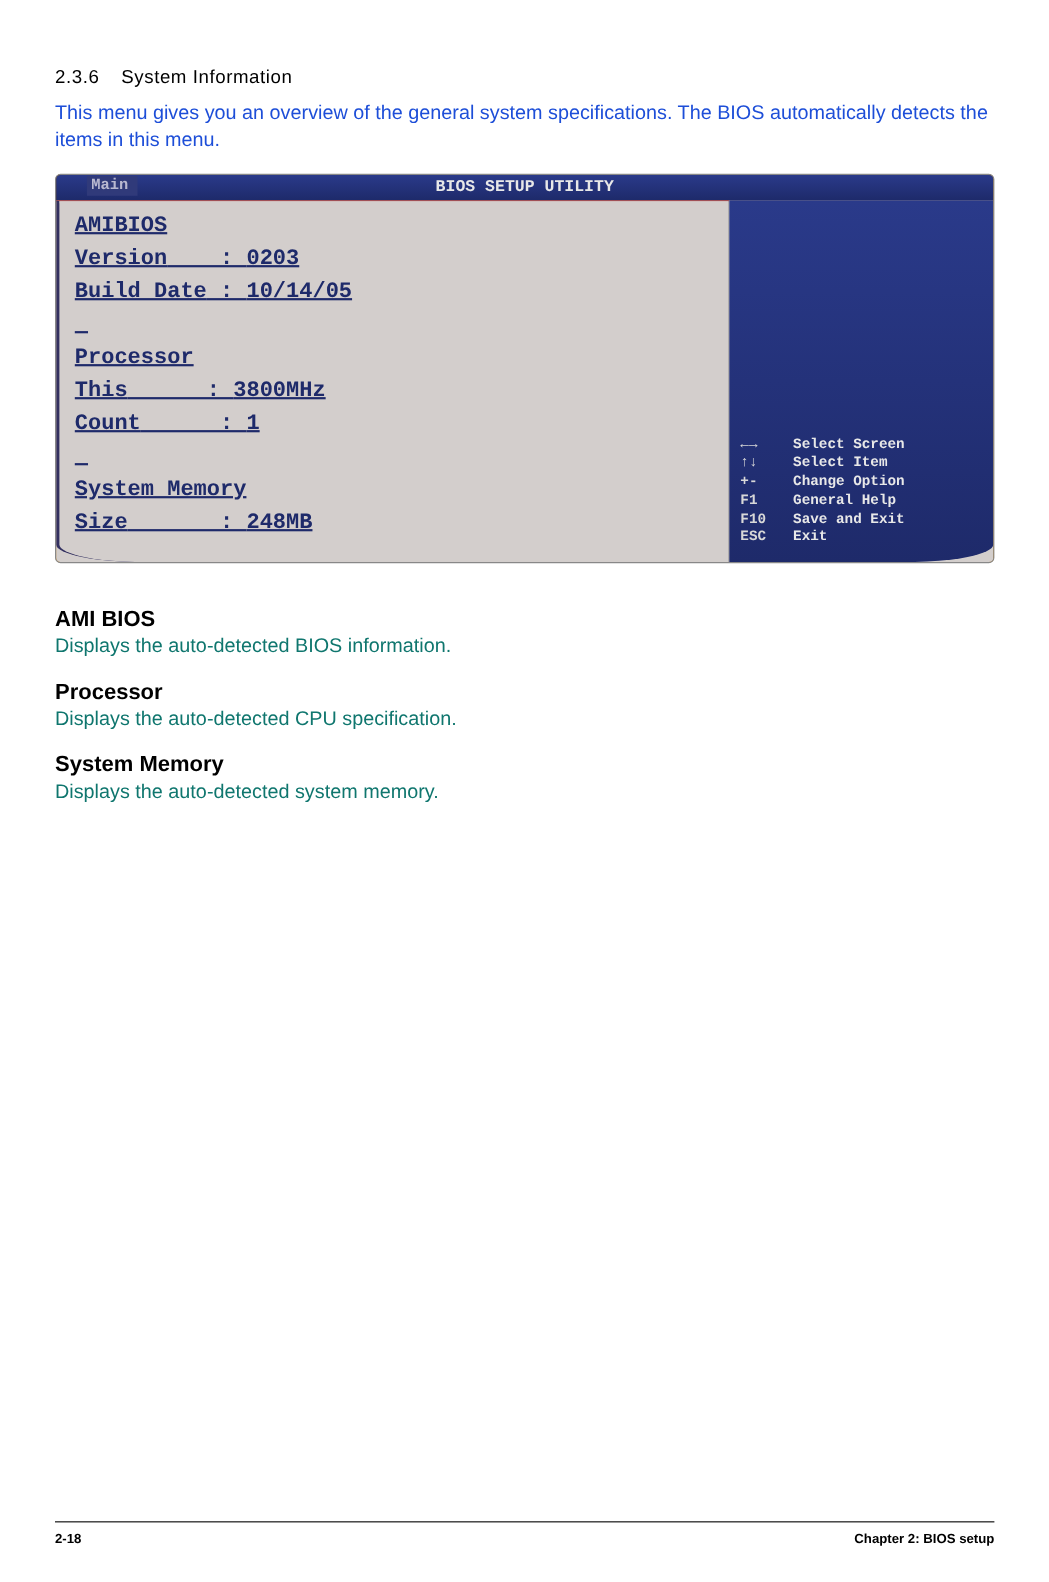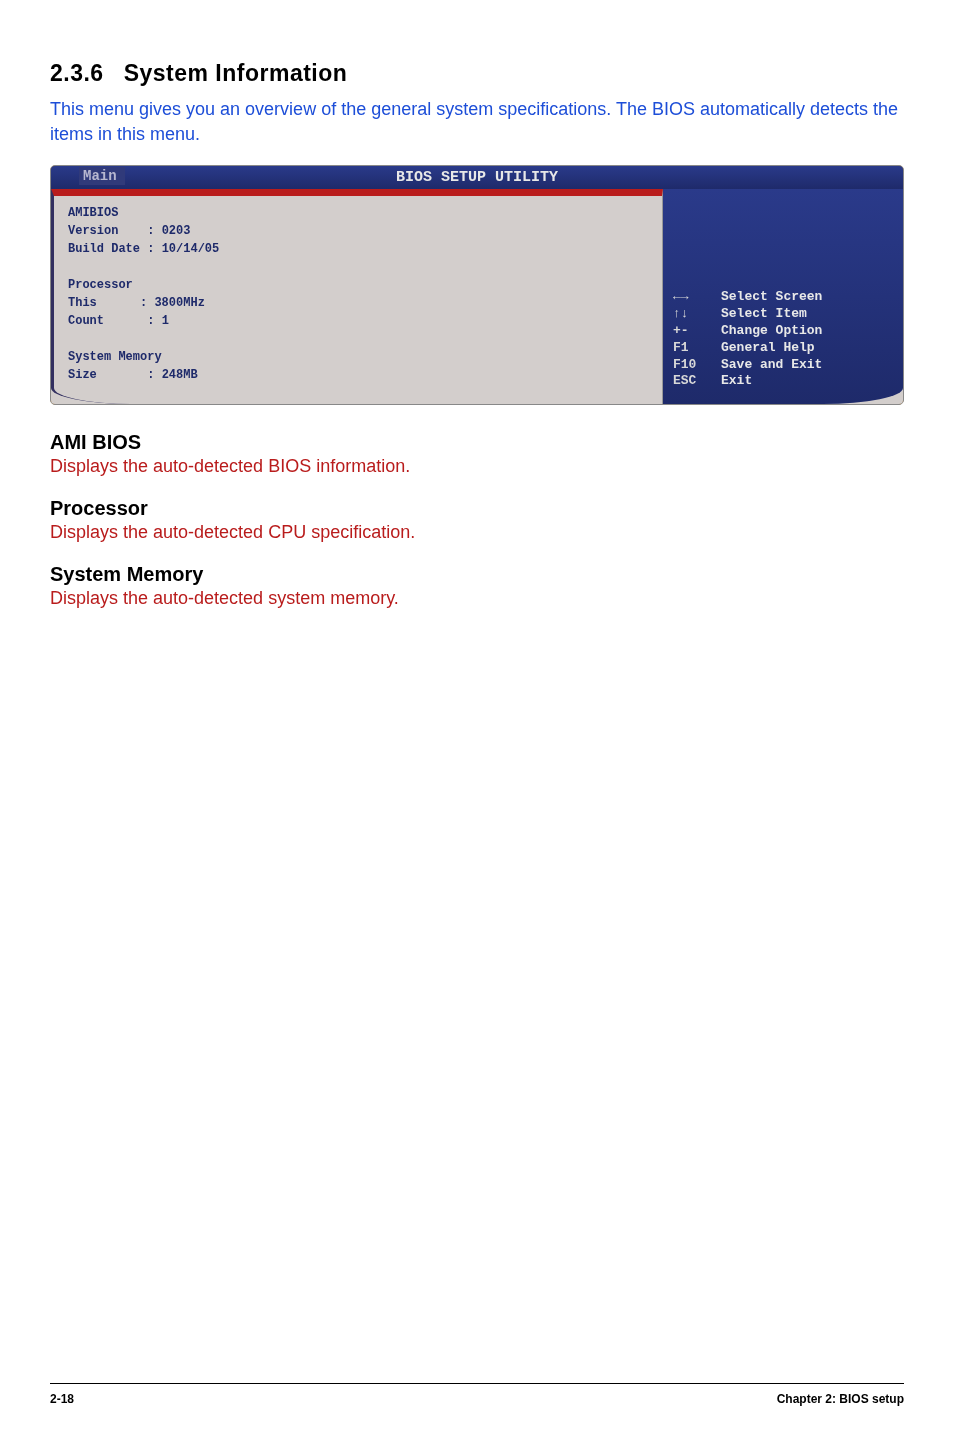--- a/index.html
+++ b/index.html
@@ -11,22 +11,22 @@
     body {
       width: 954px;
       height: 1438px;
       background-color: #ffffff;
       font-family: Arial, Helvetica, sans-serif;
       padding: 60px 50px 40px 50px;
       position: relative;
     }
 
     .section-heading {
-      font-size: 23px;
-      font-weight: bold;
+      font-size: 17px;
+      font-weight: normal;
       color: #000;
       margin-bottom: 10px;
       letter-spacing: 0.5px;
     }
 
     .section-heading .num {
       margin-right: 20px;
     }
 
     .body-text {
@@ -35,21 +35,21 @@
       line-height: 1.4;
       margin-bottom: 18px;
     }
 
     .bios-window {
       width: 100%;
       border: 1px solid #888;
       border-radius: 5px;
       overflow: hidden;
       margin-top: 14px;
-      margin-bottom: 26px;
+      margin-bottom: 40px;
       background: #a16207;
     }
 
     .bios-titlebar {
       background: linear-gradient(to bottom, #2a3a8a, #1e2a6a);
       color: #e8e8e8;
       font-family: "Courier New", monospace;
       font-weight: bold;
       font-size: 15px;
       padding: 3px 0;
@@ -70,28 +70,29 @@
     .bios-body {
       display: flex;
       background: #d3cecc;
     }
 
     .bios-left {
       flex: 1;
       border-right: 1px solid #999;
       padding: 8px 14px 14px 14px;
       font-family: "Courier New", monospace;
-      font-size: 12px;
+      font-size: 20px;
       font-weight: bold;
       color: #1e2a6a;
       line-height: 1.5;
       border-left: 3px solid #333060;
-      border-top: 7px solid #b91c1c;
+      border-top: 1px solid #b91c1c;
       border-bottom-left-radius: 80px 16px;
       padding-bottom: 20px;
+      text-decoration: underline;
     }
 
     .bios-left .row {
       white-space: pre;
     }
 
     .bios-right {
       width: 240px;
       background: linear-gradient(to bottom, #2a3a8a, #1e2a6a);
       color: #e8e8e8;
@@ -122,21 +123,21 @@
     .sub-heading {
       font-size: 20px;
       font-weight: bold;
       color: #000;
       margin-top: 8px;
       margin-bottom: 2px;
     }
 
     .sub-body {
       font-size: 18px;
-      color: #b91c1c;
+      color: #0f766e;
       margin-bottom: 20px;
     }
 
     .footer {
       position: absolute;
       bottom: 32px;
       left: 50px;
       right: 50px;
       border-top: 1px solid #000;
       padding-top: 8px;

